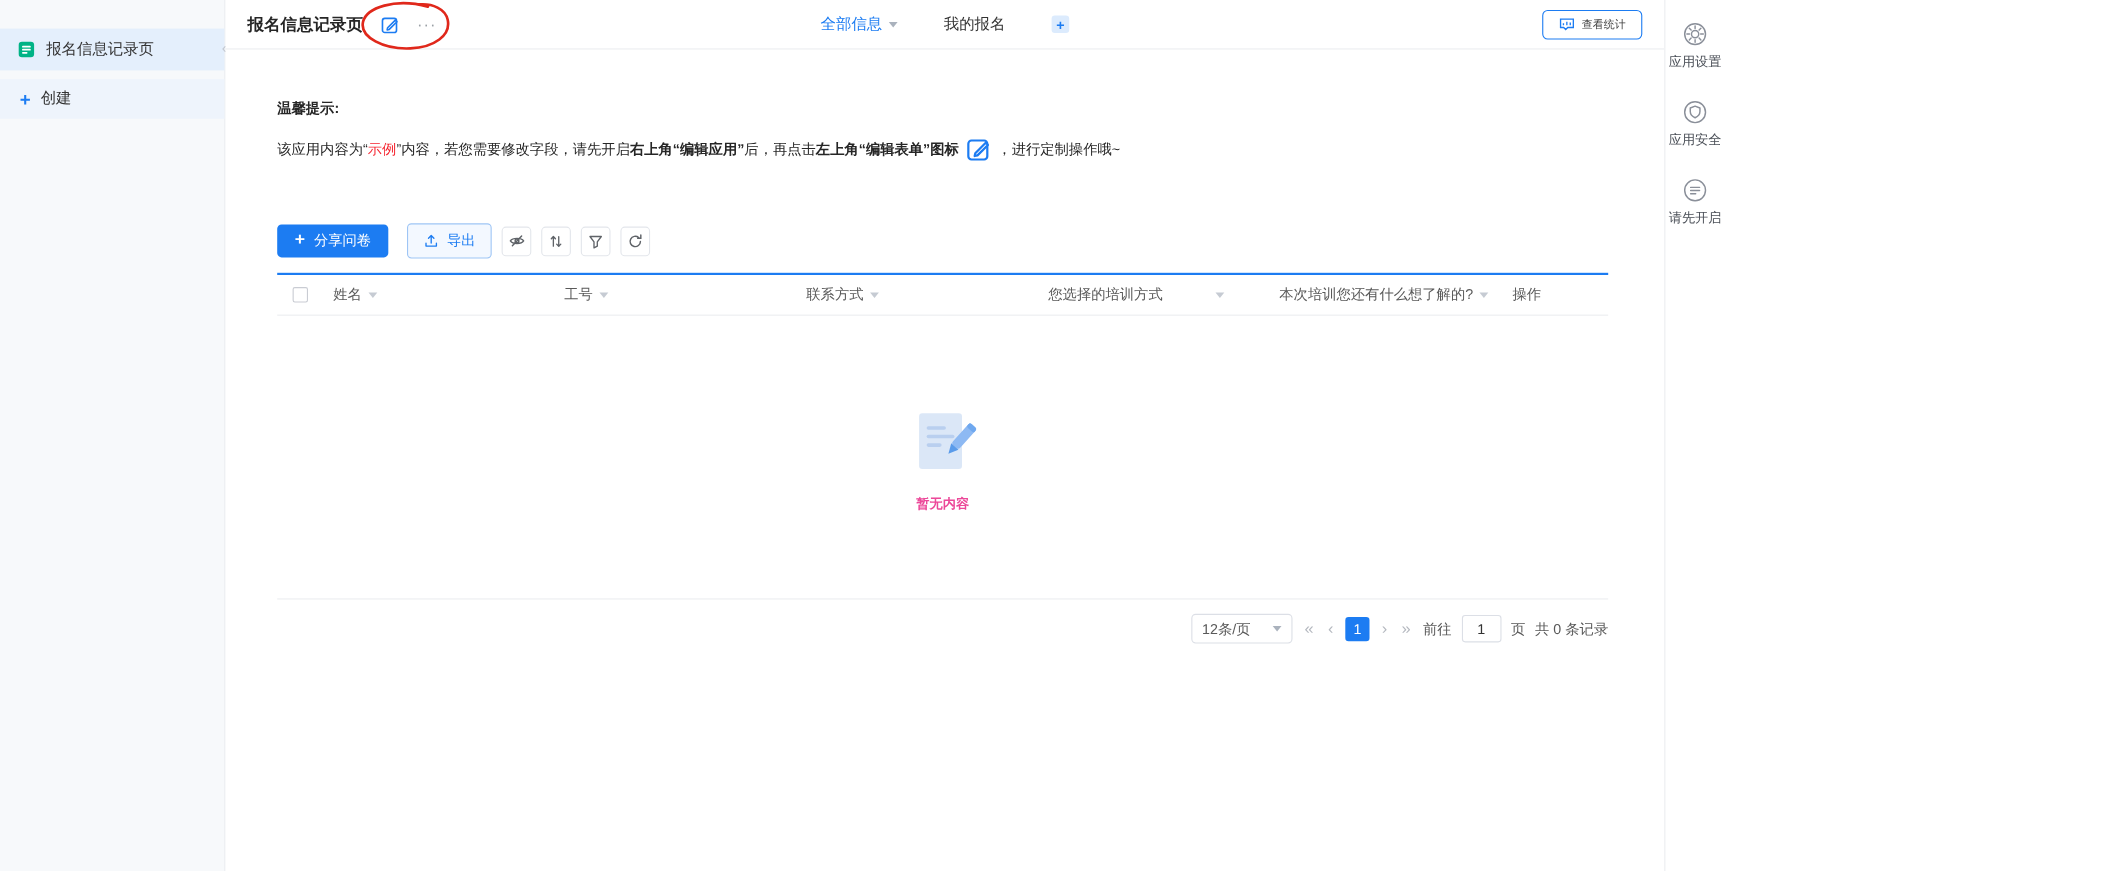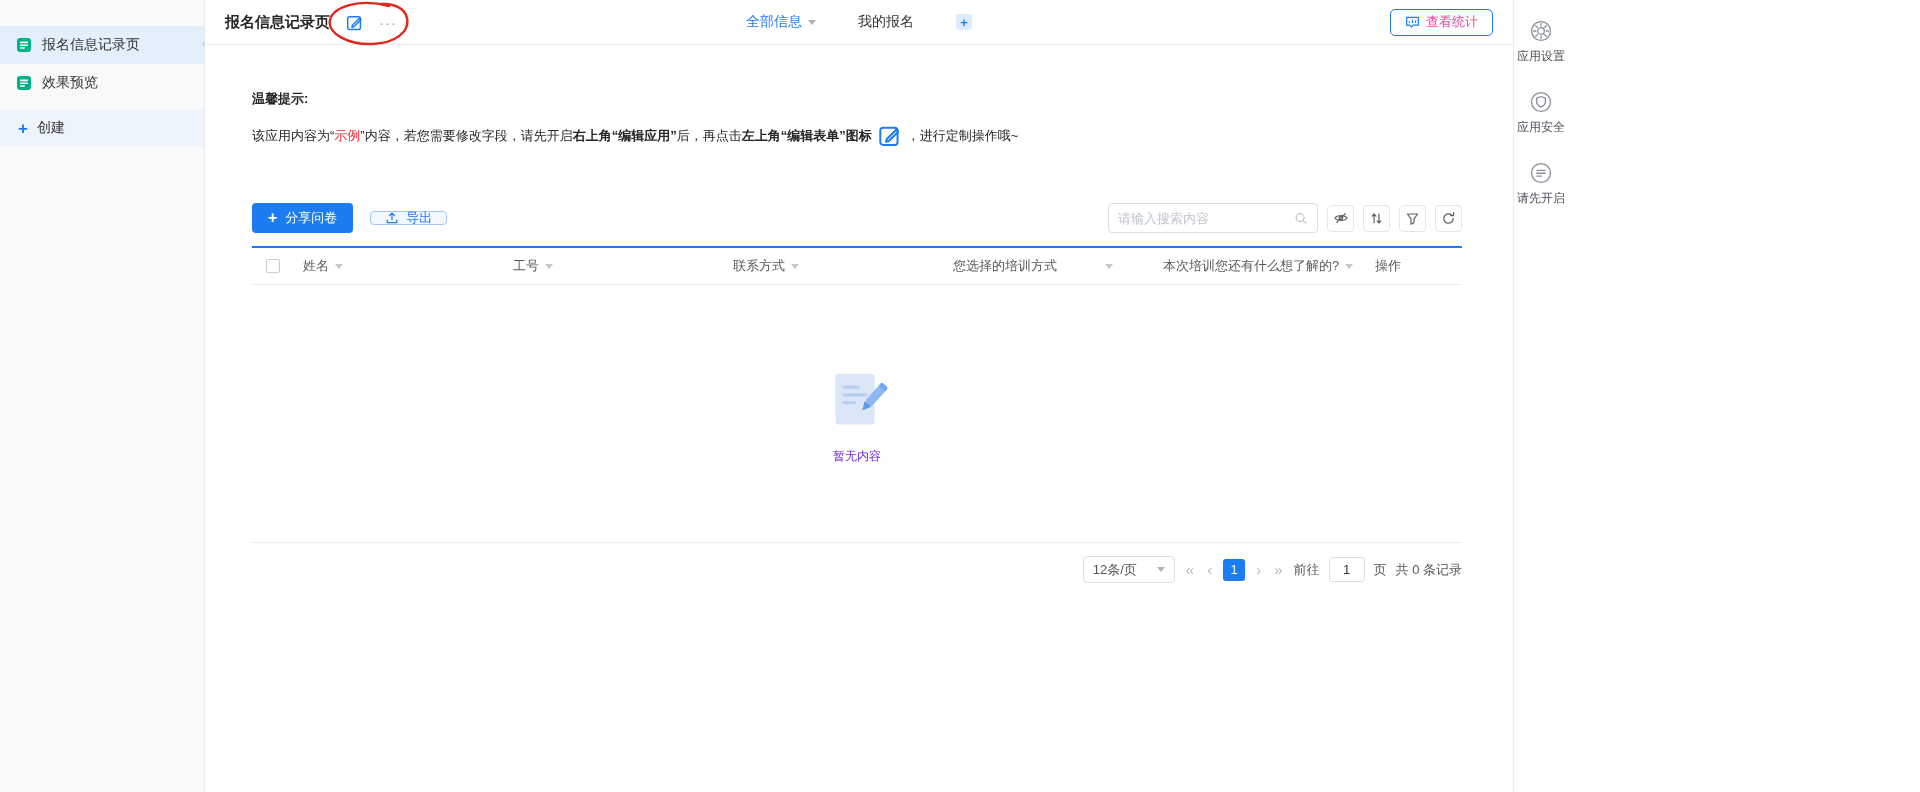--- a/index.html
+++ b/index.html
@@ -33,36 +33,36 @@
   .tabs { position: absolute; left: 50%; transform: translateX(-50%); display: flex;
           align-items: center; gap: 42px; }
   .tab { font-size: 14px; color: #333; cursor: pointer; display: flex; align-items: center; gap: 6px; }
   .tab.active { color: #1c7cf2; }
   .caret-down { width: 0; height: 0; border-left: 4px solid transparent; border-right: 4px solid transparent;
                 border-top: 5px solid #aab2bd; display: inline-block; }
   .tab-add { width: 16px; height: 16px; background: #dcebfd; border-radius: 3px; color: #1c7cf2;
              font-size: 13px; font-weight: bold; display: flex; align-items: center; justify-content: center;
              cursor: pointer; }
   .stats-btn { margin-left: auto; height: 27px; padding: 0 14px; border: 1px solid #1c7cf2;
-               border-radius: 5px; color: #ec4899; font-size: 13px; background: #fff;
+               border-radius: 5px; color: #404040; font-size: 10px; background: #fff;
                display: flex; align-items: center; gap: 6px; cursor: pointer; }
 
   
   .content { padding: 45px 51px 0 47px; }
   .notice-title { font-size: 13px; font-weight: bold; color: #262626; }
   .notice-line { margin-top: 16px; font-size: 13px; color: #262626; display: flex; align-items: center; }
   .notice-line .red { color: #f5222d; }
   .notice-line .b { font-weight: bold; }
   .notice-edit-icon { width: 23px; height: 23px; margin: 0 6px; }
 
   .toolbar { margin-top: 56px; display: flex; align-items: center; }
   .btn-share { height: 30px; padding: 0 16px; background: #1c7cf2; color: #fff; border: none;
                border-radius: 4px; font-size: 13px; display: flex; align-items: center; gap: 8px; cursor: pointer; }
   .btn-share .plus { font-size: 16px; font-weight: bold; line-height: 1; }
-  .btn-export { margin-left: 17px; height: 14px; padding: 0 14px; background: #f3f8ff;
+  .btn-export { margin-left: 17px; height: 32px; padding: 0 14px; background: #f3f8ff;
                 border: 1px solid #9ec5f5; border-radius: 4px; color: #1c7cf2; font-size: 13px;
                 display: flex; align-items: center; gap: 7px; cursor: pointer; }
   .search-box { margin-left: auto; width: 210px; height: 30px; border: 1px solid #dcdfe6;
                 border-radius: 4px; display: flex; align-items: center; padding: 0 9px; background: #fff; }
   .search-box input { border: none; outline: none; flex: 1; font-size: 13px; color: #333;
                       font-family: "Liberation Sans", sans-serif; background: transparent; }
   .search-box input::placeholder { color: #c0c4cc; }
   .tool-icon-btn { margin-left: 9px; width: 27px; height: 27px; border: 1px solid #e3e6eb; border-radius: 4px;
                    display: flex; align-items: center; justify-content: center; cursor: pointer; background: #fff; }
 
@@ -72,21 +72,21 @@
            font-size: 13px; color: #595959; }
   .th { display: flex; align-items: center; gap: 6px; padding-left: 11px; cursor: pointer; }
   .w-check { width: 40px; padding-left: 14px; }
   .w1 { width: 210px; } .w2 { width: 220px; } .w3 { width: 220px; }
   .w4 { width: 210px; gap: 48px; } .w5 { width: 212px; } .w6 { flex: 1; cursor: default; }
   .checkbox { width: 14px; height: 14px; border: 1px solid #c9ccd3; border-radius: 2px; background: #fff; cursor: pointer; }
   .sort-caret { width: 0; height: 0; border-left: 4px solid transparent; border-right: 4px solid transparent;
                 border-top: 5px solid #c6cbd3; }
   .tbody { height: 258px; border-bottom: 1px solid #ebedf0; display: flex; flex-direction: column;
            align-items: center; justify-content: center; }
-  .empty-text { margin-top: 8px; font-size: 12px; color: #6d28d9; }
+  .empty-text { margin-top: 8px; font-size: 12px; color: #ec4899; font-weight: bold; }
 
   
   .pagination { margin-top: 13px; display: flex; justify-content: flex-end; align-items: center;
                 gap: 9px; font-size: 13px; color: #595959; }
   .page-size { height: 27px; border: 1px solid #dcdfe6; border-radius: 4px; padding: 0 9px;
                display: flex; align-items: center; gap: 20px; color: #595959; cursor: pointer; background: #fff; }
   .pg-arrow { color: #b4b8bf; font-size: 15px; cursor: pointer; padding: 0 2px; }
   .pg-current { width: 22px; height: 22px; background: #1c7cf2; color: #fff; border-radius: 3px;
                 display: flex; align-items: center; justify-content: center; font-size: 13px; cursor: pointer; }
   .goto-input { width: 36px; height: 25px; border: 1px solid #dcdfe6; border-radius: 3px;
@@ -111,31 +111,20 @@
       <div class="side-item active">
         <span class="doc-icon">
           <svg viewBox="0 0 16 16" width="16" height="16">
               <rect x="1" y="1" width="14" height="14" rx="3" fill="#00b386"></rect>
               <rect x="4" y="4.6" width="8" height="1.6" rx="0.8" fill="#fff"></rect>
               <rect x="4" y="7.4" width="8" height="1.6" rx="0.8" fill="#fff"></rect>
               <rect x="4" y="10.2" width="5" height="1.6" rx="0.8" fill="#fff"></rect>
             </svg>
         </span>
         <span>报名信息记录页</span>
-      </div>
-      <div class="side-item">
-        <span class="doc-icon">
-          <svg viewBox="0 0 16 16" width="16" height="16">
-              <rect x="1" y="1" width="14" height="14" rx="3" fill="#00b386"></rect>
-              <rect x="4" y="4.6" width="8" height="1.6" rx="0.8" fill="#fff"></rect>
-              <rect x="4" y="7.4" width="8" height="1.6" rx="0.8" fill="#fff"></rect>
-              <rect x="4" y="10.2" width="5" height="1.6" rx="0.8" fill="#fff"></rect>
-            </svg>
-        </span>
-        <span>效果预览</span>
       </div>
       <div class="side-create">
         <span class="plus">+</span>
         <span>创建</span>
       </div>
     </aside>
     <div class="collapse-handle">‹</div>
 
     <div class="main">
 
@@ -199,27 +188,20 @@
             <span>分享问卷</span>
           </button>
           <button class="btn-export">
             <svg viewBox="0 0 16 16" width="14" height="14" fill="none" stroke="#1c7cf2" stroke-width="1.4" stroke-linecap="round" stroke-linejoin="round">
                 <path d="M8 10.2 V2.6 M5.2 5.2 L8 2.4 L10.8 5.2"></path>
                 <path d="M2.6 10.4 v3 h10.8 v-3"></path>
               </svg>
             <span>导出</span>
           </button>
 
-          <div class="search-box">
-            <input type="text" placeholder="请输入搜索内容" style="">
-            <svg viewBox="0 0 16 16" width="15" height="15" fill="none" stroke="#c0c4cc" stroke-width="1.4" stroke-linecap="round">
-                <circle cx="7" cy="7" r="4.5"></circle>
-                <path d="M10.5 10.5 L13.6 13.6"></path>
-              </svg>
-          </div>
 
           <div class="tool-icon-btn">
             <svg viewBox="0 0 16 16" width="16" height="16" fill="none" stroke="#5f6368" stroke-width="1.3" stroke-linecap="round">
                 <path d="M2 8 C4 4.9 12 4.9 14 8 C12 11.1 4 11.1 2 8 Z"></path>
                 <circle cx="8" cy="8" r="1.7"></circle>
                 <path d="M3.8 12.4 L12.2 3.6"></path>
               </svg>
           </div>
           <div class="tool-icon-btn">
             <svg viewBox="0 0 16 16" width="15" height="15" fill="none" stroke="#5f6368" stroke-width="1.3" stroke-linecap="round" stroke-linejoin="round">

